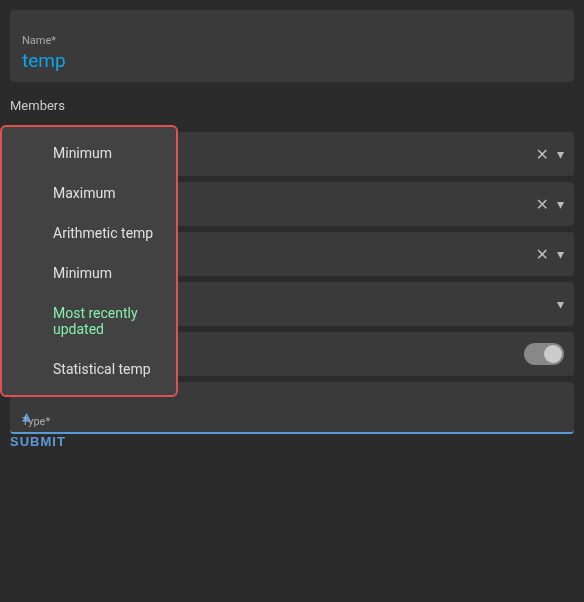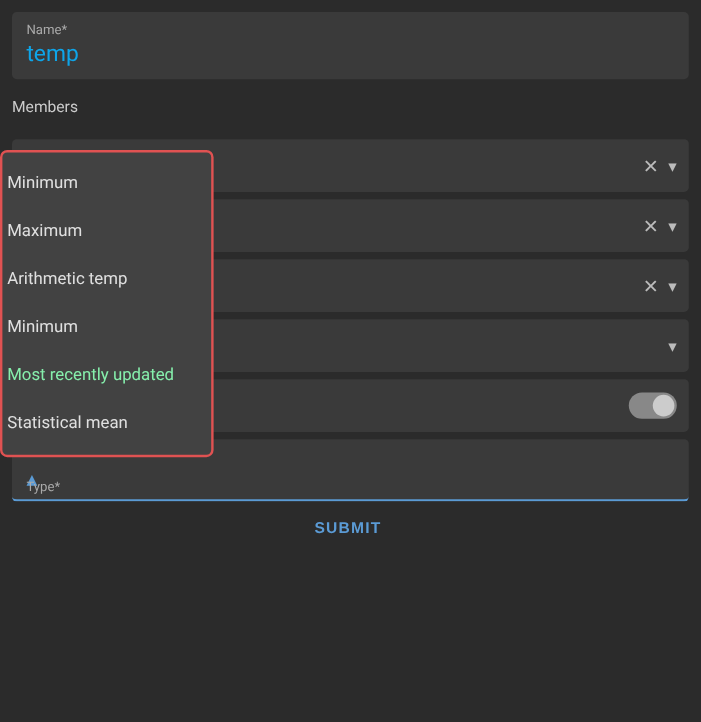--- a/index.html
+++ b/index.html
@@ -19,21 +19,21 @@
       min-height: 602px;
       background: #2b2b2b;
       padding: 10px 10px 10px 10px;
       position: relative;
     }
 
     
     .name-field-container {
       background: #3a3a3a;
       border-radius: 4px;
-      padding: 8px 12px 10px 12px;
+      padding: 24px 12px 10px 12px;
       margin-bottom: 16px;
     }
     .field-label {
       font-size: 11px;
       color: #aaa;
       margin-bottom: 2px;
     }
     .field-value {
       font-size: 19px;
       color: #0ea5e9;
@@ -84,24 +84,25 @@
       top: 125px;
       left: 0px;
       width: 178px;
       background: #424242;
       border: 2px solid #e05252;
       border-radius: 6px;
       z-index: 100;
       padding: 6px 0;
     }
     .dropdown-item {
-      padding: 12px 4px;
+      padding: 12px 20px;
       font-size: 14px;
       color: #e0e0e0;
       cursor: pointer;
+      margin-left: 31px;
     }
     .dropdown-item.highlighted {
       color: #86efac;
     }
 
     
     .toggle-row {
       background: #3a3a3a;
       border-radius: 4px;
       display: flex;
@@ -150,22 +151,21 @@
     .chevron-up {
       color: #5b9bd5;
       font-size: 18px;
       cursor: pointer;
       margin-bottom: 2px;
     }
 
     
     .submit-area {
       display: flex;
-      justify-content: center;
-      margin-top: 14px;
+      justify-content: flex-start;
       padding-right: 4px;
     }
     .submit-btn {
       color: #5b9bd5;
       font-size: 13px;
       font-weight: bold;
       letter-spacing: 1px;
       background: transparent;
       border: none;
       cursor: pointer;
@@ -230,16 +230,16 @@
   <div class="submit-area">
     <button class="submit-btn">SUBMIT</button>
   </div>
 
   <div class="dropdown-menu">
     <div class="dropdown-item">Minimum</div>
     <div class="dropdown-item">Maximum</div>
     <div class="dropdown-item">Arithmetic temp</div>
     <div class="dropdown-item">Minimum</div>
     <div class="dropdown-item highlighted">Most recently updated</div>
-    <div class="dropdown-item">Statistical mean</div>
+    <div class="dropdown-item">Statistical temp</div>
   </div>
 
 </div>
 
 </body></html>

